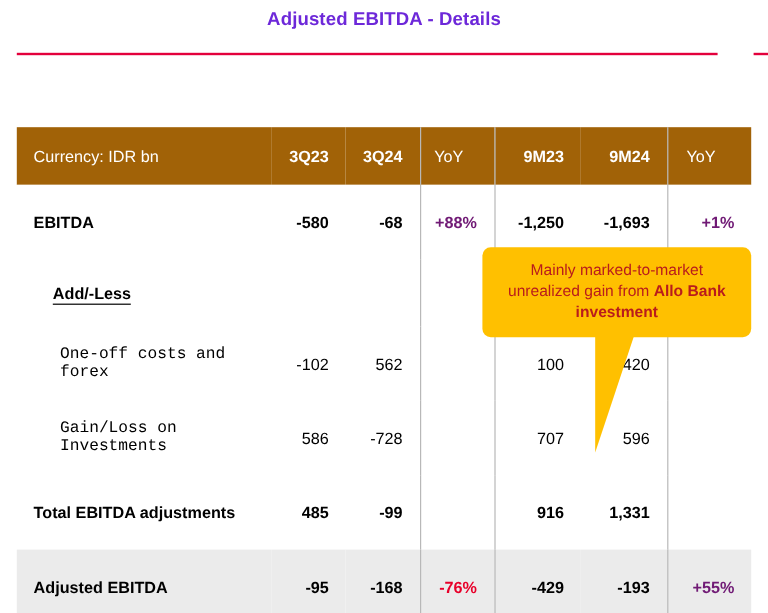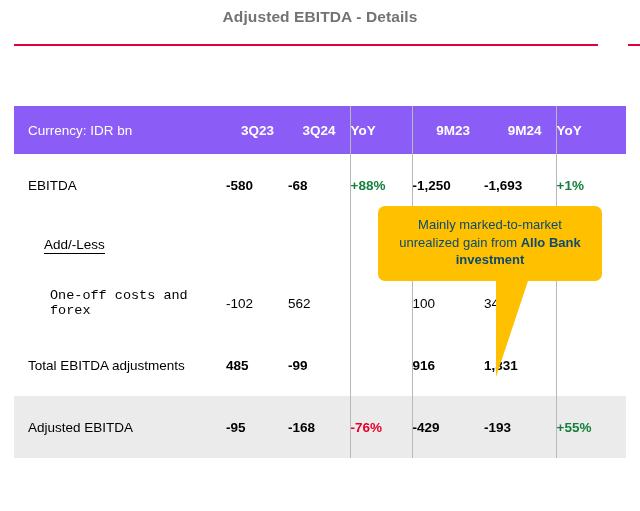--- a/index.html
+++ b/index.html
@@ -12,21 +12,21 @@
     background: #ffffff;
     font-family: "Liberation Sans", sans-serif;
     color: #000000;
     position: relative;
     overflow: hidden;
   }
   .slide-title {
     text-align: center;
     font-size: 15.5px;
     font-weight: bold;
-    color: #737373;
+    color: #6d28d9;
     padding-top: 8px;
     letter-spacing: 0.1px;
   }
   .title-rule {
     position: absolute;
     left: 14px;
     top: 44px;
     width: 584px;
     height: 2px;
     background: #e3003c;
@@ -45,101 +45,101 @@
     top: 106px;
     width: 612px;
     border-collapse: collapse;
     table-layout: fixed;
   }
   table.fin td, table.fin th {
     padding: 0;
     margin: 0;
   }
   .hdr-row td {
-    background: #8b5cf6;
+    background: #a16207;
     color: #ffffff;
     font-size: 13.5px;
     height: 48px;
     vertical-align: middle;
   }
   .hdr-row td.lbl {
     padding-left: 14px;
     text-align: left;
     font-weight: normal;
   }
   .hdr-row td.num {
     text-align: right;
     padding-right: 14px;
     font-weight: bold;
     margin-top: 44px;
   }
   .hdr-row td.yoy {
-    text-align: left;
+    text-align: center;
     padding-right: 14px;
-    font-weight: bold;
+    font-weight: normal;
   }
   .body-row td {
     height: 62px;
     font-size: 13.5px;
     vertical-align: middle;
     background: #ffffff;
   }
   .body-row td.num, .body-row td.yoy {
-    text-align: left;
+    text-align: right;
     padding-right: 14px;
   }
   .body-row td.lbl {
     padding-left: 14px;
     text-align: left;
   }
   .row-ebitda td.lbl,
   .row-total td.lbl,
   .row-adj td.lbl {
-    font-weight: normal;
+    font-weight: bold;
   }
   .row-ebitda td.num,
   .row-total td.num,
   .row-adj td.num,
   .row-ebitda td.yoy,
   .row-adj td.yoy {
     font-weight: bold;
   }
   .row-addless td.lbl {
-    font-weight: normal;
+    font-weight: bold;
     padding-left: 30px;
   }
   .row-addless .underline {
     border-bottom: 1.5px solid #000000;
     padding-bottom: 1px;
   }
   .row-indent td.lbl {
     padding-left: 36px;
     font-family: Liberation Mono, monospace;
   }
   .row-addless td { height: 56px; }
   .row-adj td {
     background: #ebebeb;
   }
   .sep-left {
     border-left: 1.2px solid #b8b8b8;
   }
-  .green { color: #15803d; }
+  .green { color: #701a75; }
   .red { color: #e8002a; }
   .callout {
     position: absolute;
-    left: 378px;
+    left: 402px;
     top: 206px;
     width: 224px;
     background: #ffc000;
     border-radius: 7px;
     padding: 10px 12px 12px 12px;
     box-sizing: border-box;
     font-size: 13px;
     line-height: 1.35;
-    color: #0c4a6e;
+    color: #b91c1c;
     text-align: center;
     z-index: 5;
   }
   .callout b { font-weight: bold; }
   .callout-tail {
     position: absolute;
     left: 496px;
     top: 275px;
     width: 0;
     height: 0;
@@ -196,24 +196,33 @@
     <td class="num"></td>
     <td class="yoy sep-left"></td>
   </tr>
 
   <tr class="body-row row-indent">
     <td class="lbl">One-off costs and forex</td>
     <td class="num">-102</td>
     <td class="num">562</td>
     <td class="yoy sep-left"></td>
     <td class="num sep-left">100</td>
-    <td class="num">349</td>
-    <td class="yoy sep-left"></td>
-  </tr>
-
+    <td class="num">420</td>
+    <td class="yoy sep-left"></td>
+  </tr>
+
+  <tr class="body-row row-indent">
+    <td class="lbl">Gain/Loss on Investments</td>
+    <td class="num">586</td>
+    <td class="num">-728</td>
+    <td class="yoy sep-left"></td>
+    <td class="num sep-left">707</td>
+    <td class="num">596</td>
+    <td class="yoy sep-left"></td>
+  </tr>
 
   <tr class="body-row row-total">
     <td class="lbl">Total EBITDA adjustments</td>
     <td class="num">485</td>
     <td class="num">-99</td>
     <td class="yoy sep-left"></td>
     <td class="num sep-left">916</td>
     <td class="num">1,331</td>
     <td class="yoy sep-left"></td>
   </tr>

